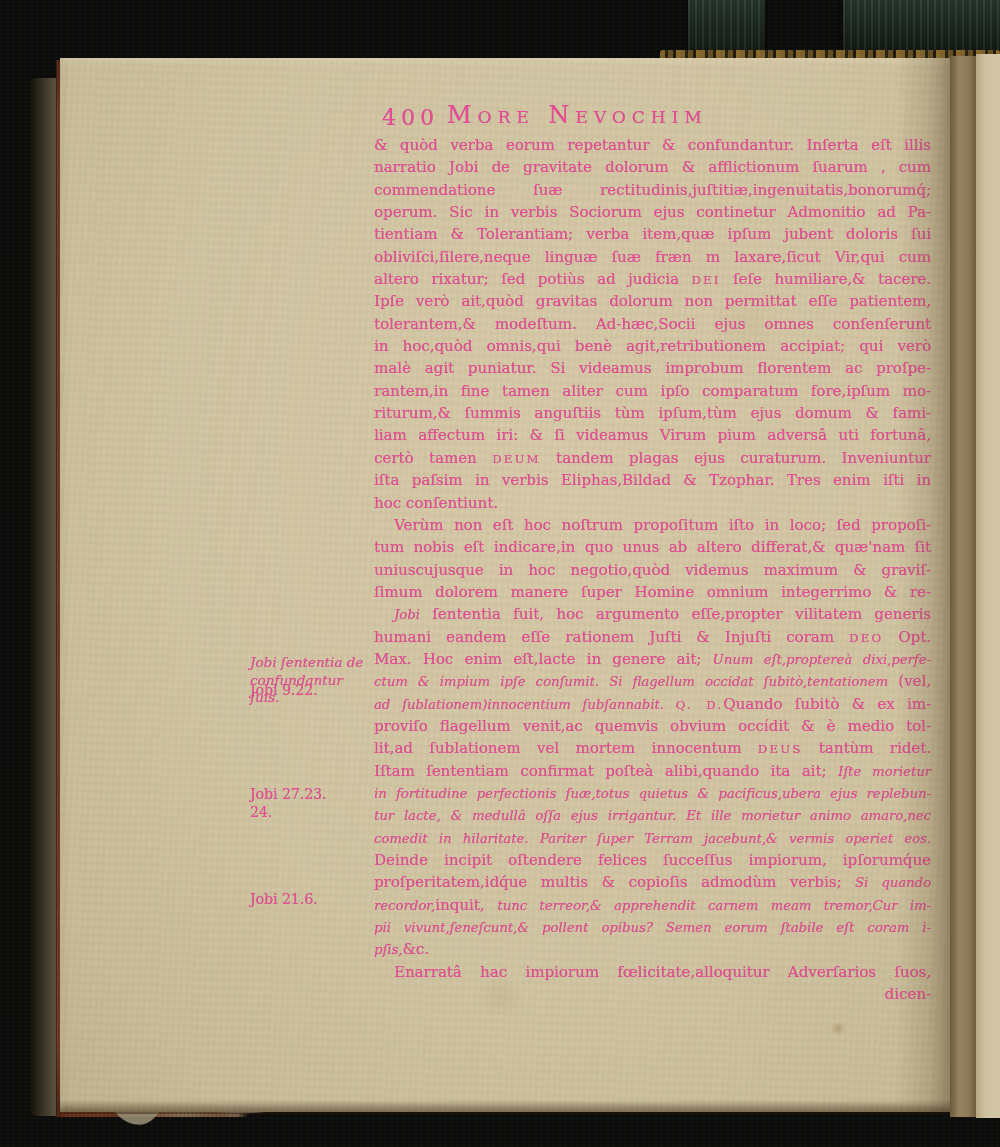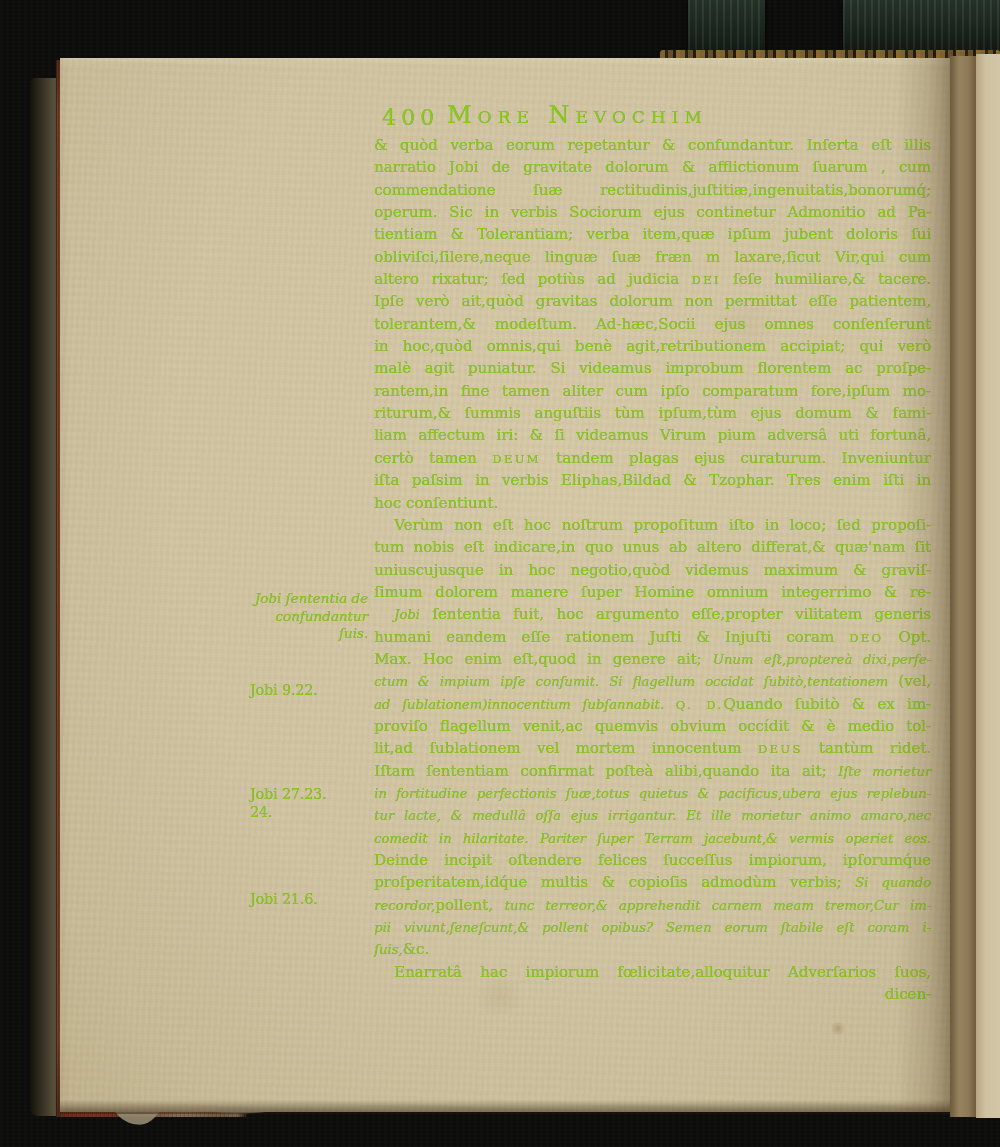--- a/index.html
+++ b/index.html
@@ -93,21 +93,21 @@
   #facing-page{
     left:976px;top:54px;width:24px;height:1064px;
     background:linear-gradient(90deg,#b6a67f 0%,#cfc2a2 40%,#d3c6a6 100%);
   }
   #page-bottom-shadow{
     left:60px;top:1100px;width:890px;height:14px;
     background:linear-gradient(180deg, rgba(40,25,10,0) 0%, rgba(40,25,10,0.45) 100%);
   }
 
   
-  .ink{color:#84cc16;text-shadow:0.2px 0.3px 0.4px rgba(45,34,22,0.35);}
+  .ink{color:#ec4899;text-shadow:0.2px 0.3px 0.4px rgba(45,34,22,0.35);}
   #page-number{
     left:382px;top:105px;font-size:22px;letter-spacing:5px;
   }
   #running-title{
     left:447px;top:101px;width:400px;text-align:left;
     font-variant:small-caps;font-size:24px;letter-spacing:6px;
   }
 
   #text-block{
     left:374px;top:134px;width:557px;
@@ -148,21 +148,21 @@
 <div id="book-page" class="abs"></div>
 <div id="page-grain" class="abs"></div>
 <div id="stain-1" class="abs stain"></div>
 <div id="stain-2" class="abs stain"></div>
 <div id="stain-3" class="abs stain"></div>
 
 <div id="page-number" class="abs ink">400</div>
 <div id="running-title" class="abs ink">More Nevochim</div>
 
 <div id="margin-notes" class="abs">
-    <div class="abs margin-note ink mn-italic" style="top: 590px; text-align: right;">
+    <div class="abs margin-note ink mn-italic" style="top: 654px;">
       <span class="mn-line">Jobi ſententia de</span>
       <span class="mn-line">confundantur</span>
       <span class="mn-line">ſuis.</span>
     </div>
     <div class="abs margin-note ink mn-roman" style="top: 682px;">
       <span class="mn-line">Jobi 9.22.</span>
     </div>
     <div class="abs margin-note ink mn-roman" style="top: 786px;">
       <span class="mn-line">Jobi 27.23.</span>
       <span class="mn-line">24.</span>
@@ -188,34 +188,34 @@
     <div class="bl"><span>liam affectum iri: &amp; ſi videamus Virum pium adversâ uti fortunâ,</span></div>
     <div class="bl"><span>certò tamen </span><span class="seg-sc">Deum</span><span> tandem plagas ejus curaturum. Inveniuntur</span></div>
     <div class="bl"><span>iſta paſsim in verbis Eliphas,Bildad &amp; Tzophar. Tres enim iſti in</span></div>
     <div class="bl last"><span>hoc conſentiunt.</span></div>
     <div class="bl ind"><span>Verùm non eſt hoc noſtrum propoſitum iſto in loco; ſed propoſi-</span></div>
     <div class="bl"><span>tum nobis eſt indicare,in quo unus ab altero differat,&amp; quæ'nam ſit</span></div>
     <div class="bl"><span>uniuscujusque in hoc negotio,quòd videmus maximum &amp; graviſ-</span></div>
     <div class="bl"><span>ſimum dolorem manere ſuper Homine omnium integerrimo &amp; re-</span></div>
     <div class="bl ind"><span class="seg-i">Jobi</span><span> ſententia fuit, hoc argumento eſſe,propter vilitatem generis</span></div>
     <div class="bl"><span>humani eandem eſſe rationem Juſti &amp; Injuſti coram </span><span class="seg-sc">Deo</span><span> Opt.</span></div>
-    <div class="bl"><span>Max. Hoc enim eſt,quod in genere ait; </span><span class="seg-i">Unum eſt,proptereà dixi,perfe-</span></div>
+    <div class="bl"><span>Max. Hoc enim eſt,lacte in genere ait; </span><span class="seg-i">Unum eſt,proptereà dixi,perfe-</span></div>
     <div class="bl"><span class="seg-i">ctum &amp; impium ipſe conſumit. Si flagellum occidat ſubitò,tentationem </span><span>(vel,</span></div>
     <div class="bl"><span class="seg-i">ad ſublationem)innocentium ſubſannabit. </span><span class="seg-sc">q. d.</span><span>Quando ſubitò &amp; ex im-</span></div>
     <div class="bl"><span>proviſo flagellum venit,ac quemvis obvium occídit &amp; è medio tol-</span></div>
     <div class="bl"><span>lit,ad ſublationem vel mortem innocentum </span><span class="seg-sc">Deus</span><span> tantùm ridet.</span></div>
     <div class="bl"><span>Iſtam ſententiam confirmat poſteà alibi,quando ita ait; </span><span class="seg-i">Iſte morietur</span></div>
     <div class="bl"><span class="seg-i">in fortitudine perfectionis ſuæ,totus quietus &amp; pacificus,ubera ejus replebun-</span></div>
     <div class="bl"><span class="seg-i">tur lacte, &amp; medullâ oſſa ejus irrigantur. Et ille morietur animo amaro,nec</span></div>
     <div class="bl"><span class="seg-i">comedit in hilaritate. Pariter ſuper Terram jacebunt,&amp; vermis operiet eos.</span></div>
     <div class="bl"><span>Deinde incipit oſtendere felices ſucceſſus impiorum, ipſorumq́ue</span></div>
     <div class="bl"><span>proſperitatem,idq́ue multis &amp; copioſis admodùm verbis; </span><span class="seg-i">Si quando</span></div>
-    <div class="bl"><span class="seg-i">recordor,</span><span>pollent, </span><span class="seg-i">tunc terreor,&amp; apprehendit carnem meam tremor,Cur im-</span></div>
+    <div class="bl"><span class="seg-i">recordor,</span><span>inquit, </span><span class="seg-i">tunc terreor,&amp; apprehendit carnem meam tremor,Cur im-</span></div>
     <div class="bl"><span class="seg-i">pii vivunt,ſeneſcunt,&amp; pollent opibus? Semen eorum ſtabile eſt coram i-</span></div>
-    <div class="bl last"><span class="seg-i">ſuis,</span><span>&amp;c.</span></div>
+    <div class="bl last"><span class="seg-i">pſis,</span><span>&amp;c.</span></div>
     <div class="bl ind"><span>Enarratâ hac impiorum fœlicitate,alloquitur Adverſarios ſuos,</span></div>
     <div class="bl cw"><span>dicen-</span></div>
   </div>
 
 <div id="gutter-shade" class="abs"></div>
 <div id="gutter" class="abs"></div>
 <div id="facing-page" class="abs"></div>
 <div id="page-bottom-shadow" class="abs"></div>
 
 </body></html>

